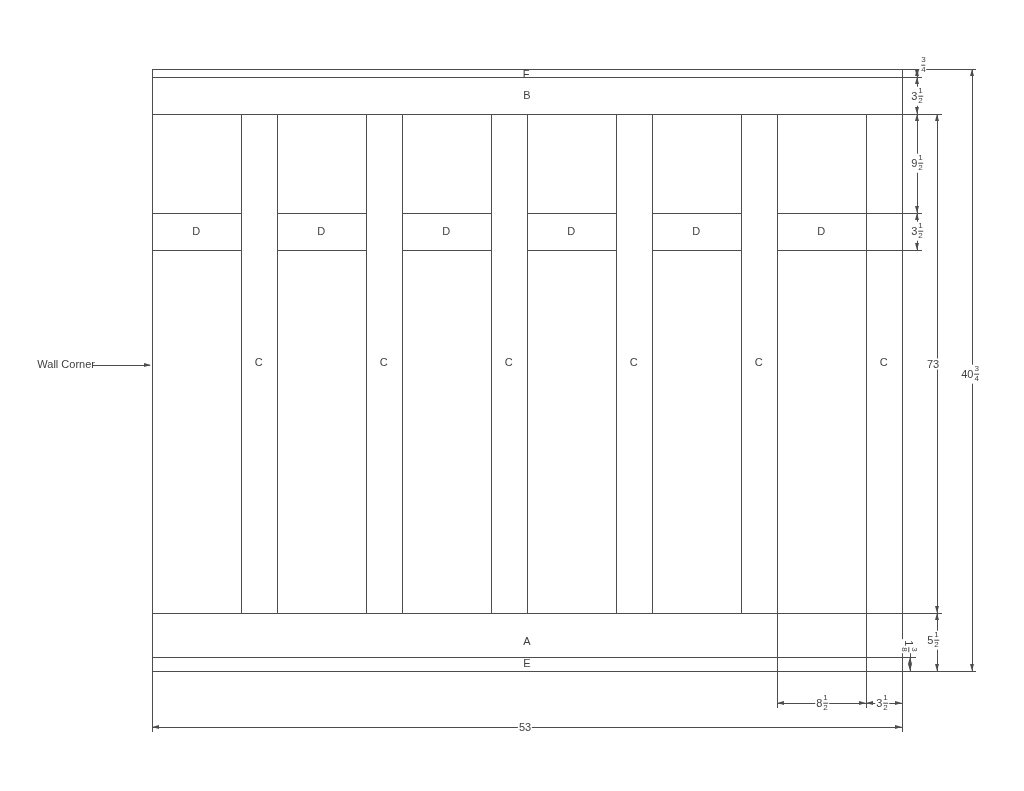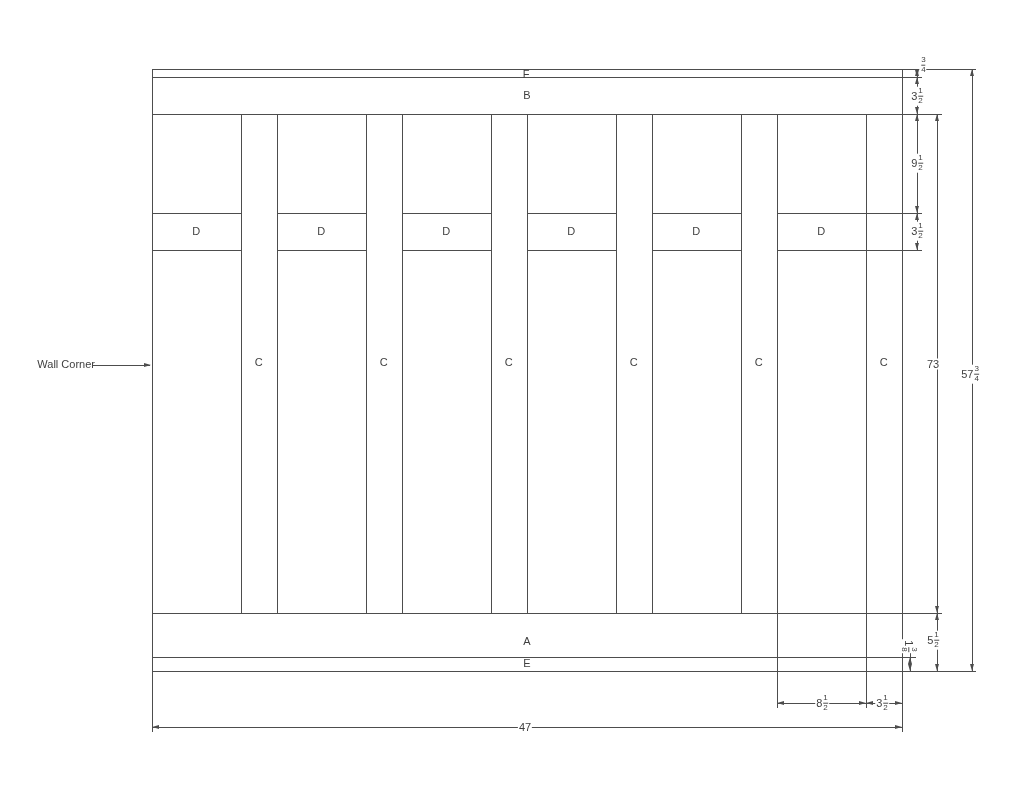--- a/index.html
+++ b/index.html
@@ -162,21 +162,21 @@
         <span class="num">1</span>
         <span class="den">2</span>
       </span>
   </span>
 
   <span class="dimlab" style="left:933px;top:364px">
     <span>73</span>
   </span>
 
   <span class="dimlab" style="left:970px;top:374px">
-    <span>57</span>
+    <span>40</span>
       <span class="fr">
         <span class="num">3</span>
         <span class="den">4</span>
       </span>
   </span>
 
   <span class="dimlab" style="left:933px;top:640px">
     <span>5</span>
       <span class="fr">
         <span class="num">1</span>
@@ -202,16 +202,16 @@
 
   <span class="dimlab" style="left:882px;top:703px">
     <span>3</span>
       <span class="fr">
         <span class="num">1</span>
         <span class="den">2</span>
       </span>
   </span>
 
   <span class="dimlab" style="left:525px;top:727px">
-    <span>47</span>
+    <span>53</span>
   </span>
 
 </div>
 
 </body></html>

